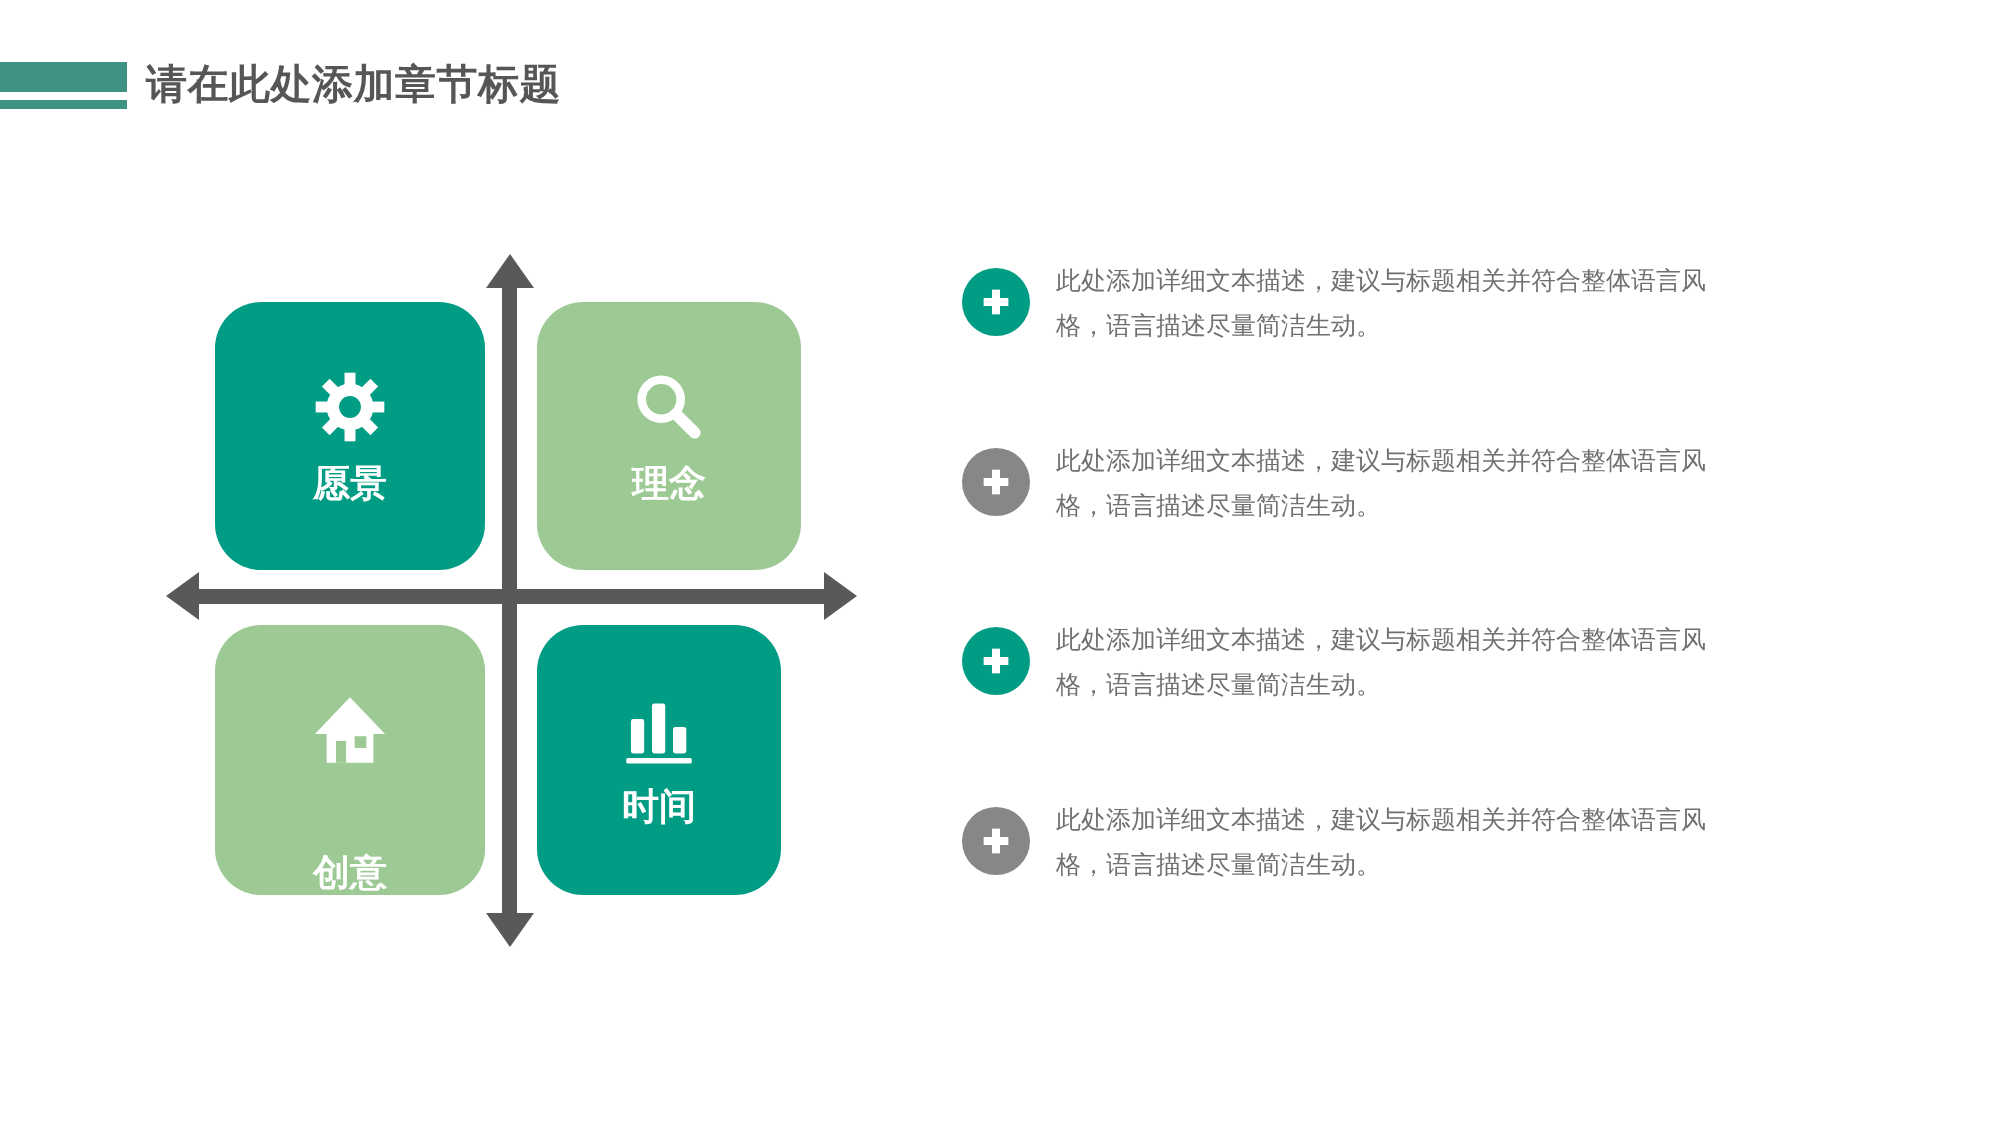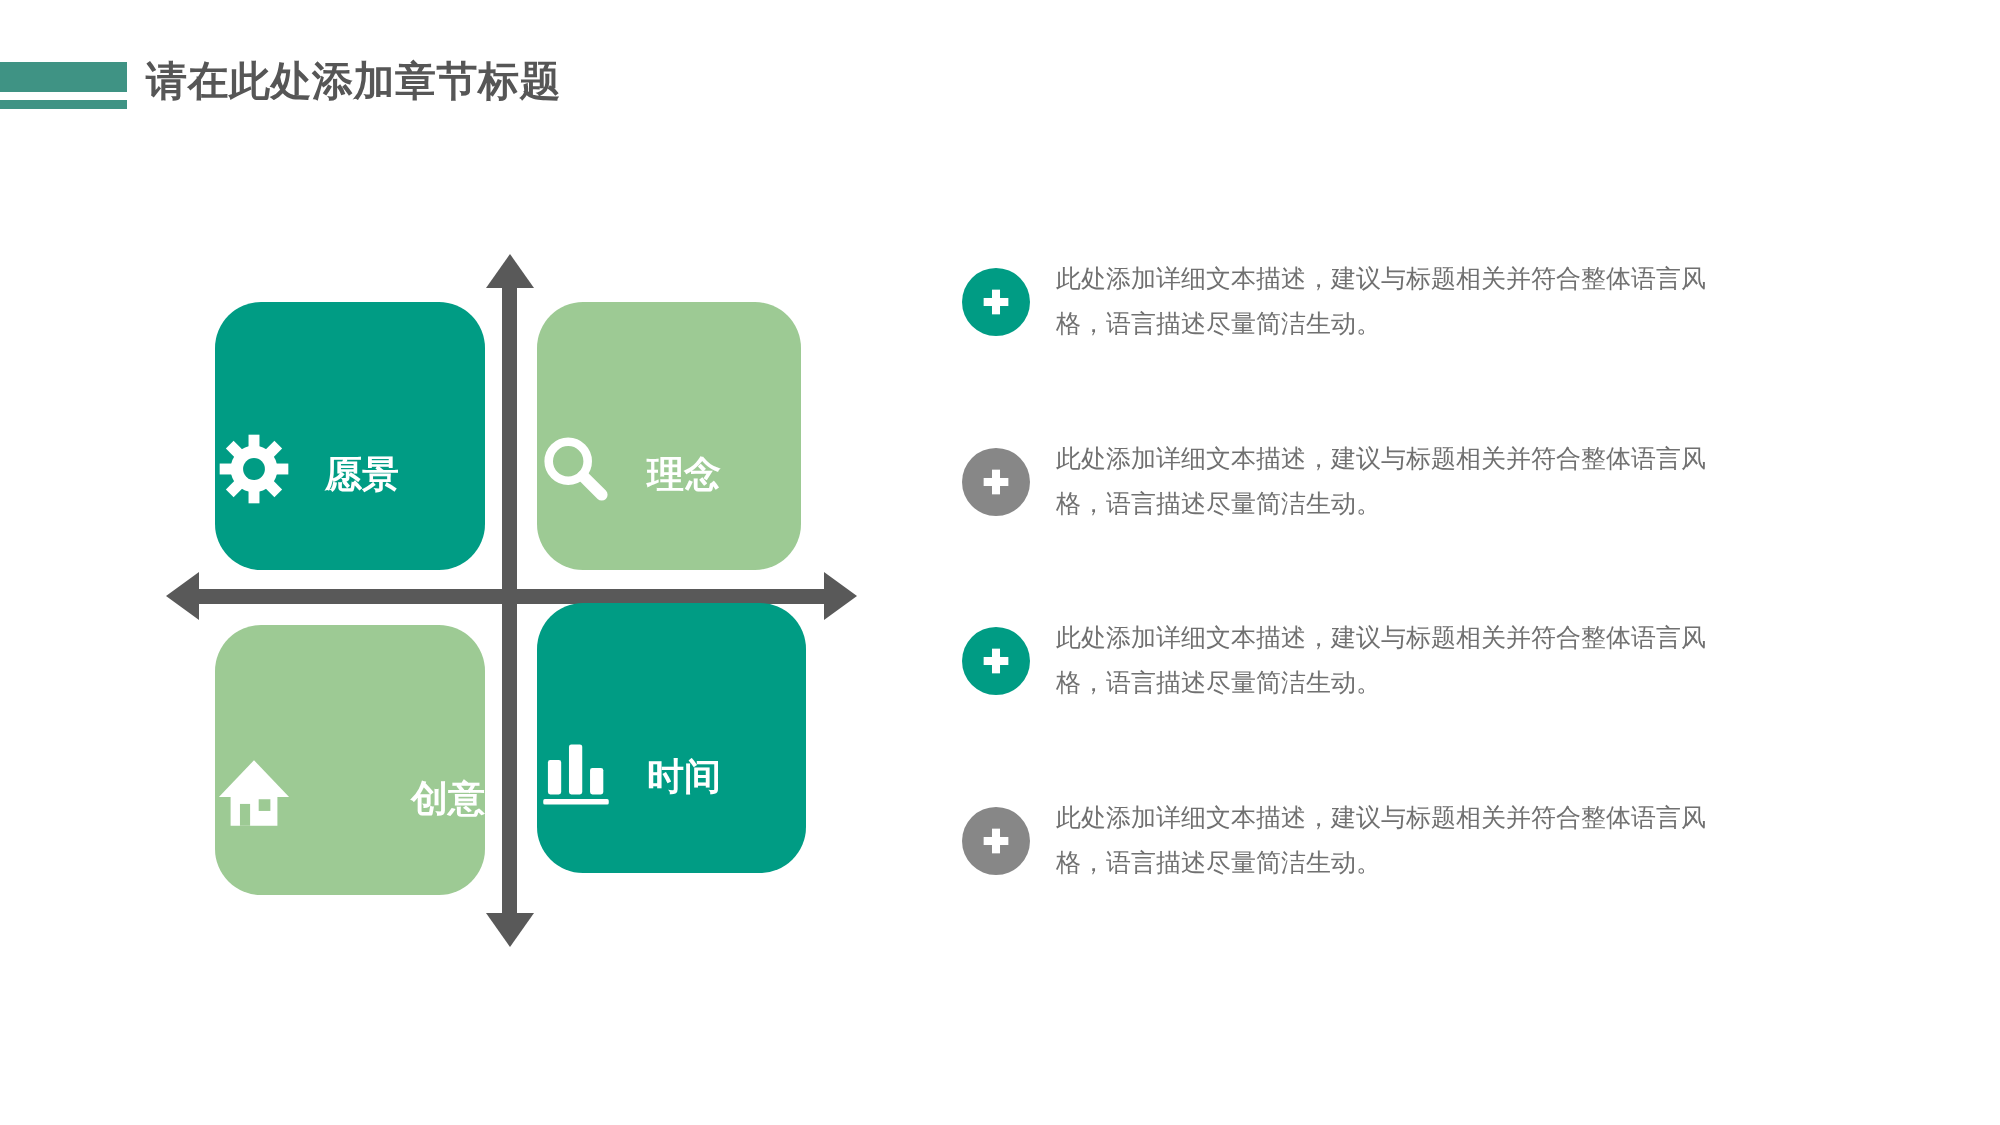--- a/index.html
+++ b/index.html
@@ -12,21 +12,20 @@
     --body-text:#707070;
   }
   *{margin:0;padding:0;box-sizing:border-box;}
   html,body{background:#ffffff;}
   body{font-family:"Liberation Sans","DejaVu Sans",sans-serif;}
   .slide{
     position:relative;
     width:2000px;height:1125px;
     background:#ffffff;
     overflow:hidden;
-    font-family:Liberation Mono, monospace;
   }
 
   
   .bar-thick{
     position:absolute;left:0;top:62px;width:127px;height:30px;
     background:var(--header-green);
   }
   .bar-thin{
     position:absolute;left:0;top:100px;width:127px;height:9px;
     background:var(--header-green);
@@ -61,30 +60,29 @@
   }
   .ah-right{
     left:824px;top:572px;
     border-top:24px solid transparent;border-bottom:24px solid transparent;
     border-left:33px solid var(--axis-gray);
   }
 
   
   .card{
     position:absolute;border-radius:46px;
-    display:flex;flex-direction:row;align-items:center;
+    display:flex;flex-direction:column;align-items:center;
     padding-top:66px;
-    gap:32px;
   }
   .card.teal{background:var(--teal);}
   .card.light{background:var(--light-green);}
   .card-tl{left:215px;top:302px;width:270px;height:268px;}
   .card-tr{left:537px;top:302px;width:264px;height:268px;text-align:right;}
   .card-bl{left:215px;top:625px;width:270px;height:270px;justify-content:space-between;}
-  .card-br{left:537px;top:603px;width:269px;height:270px;}
+  .card-br{left:537px;top:625px;width:244px;height:270px;}
   .card .icon{width:78px;height:78px;}
   .card .icon svg{width:100%;height:100%;display:block;}
   .card-label{
     margin-top:16px;
     font-size:37px;font-weight:700;color:#ffffff;
     line-height:1.2;white-space:nowrap;
   }
   .icon-white{fill:#ffffff;}
   .icon-stroke{fill:none;stroke:#ffffff;}
   .hole-teal{fill:var(--teal);}

